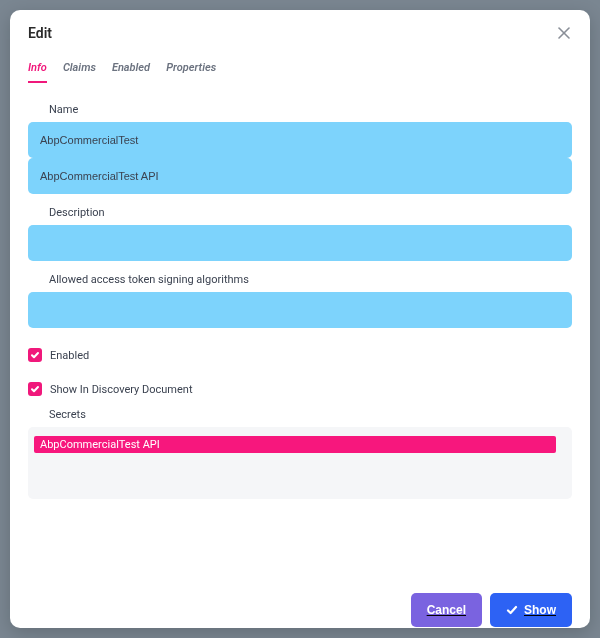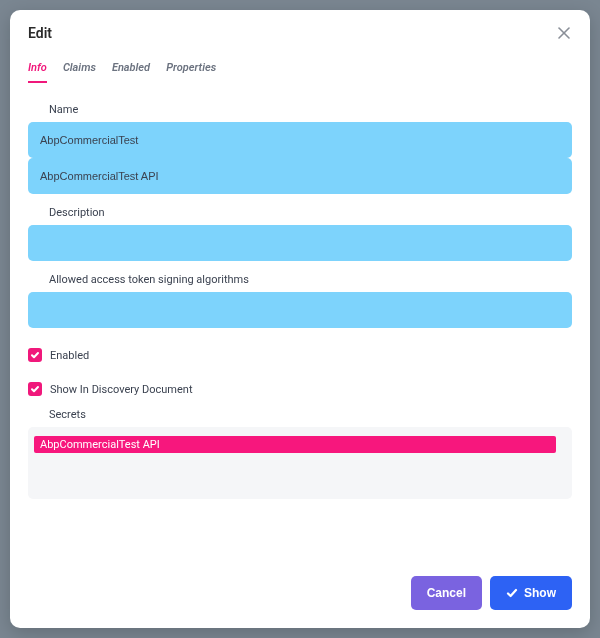--- a/index.html
+++ b/index.html
@@ -132,24 +132,25 @@
   }
   .scopes-scroll {
     position: absolute;
     right: 2px;
     top: 4px;
     bottom: 4px;
     width: 6px;
     background: transparent;
   }
   .modal-footer {
-    padding: 12px 18px 18px 18px;
+    padding: 12px 18px 1px 18px;
     display: flex;
     justify-content: flex-end;
     gap: 8px;
+    text-decoration: underline;
   }
   .btn {
     height: 34px;
     border: none;
     border-radius: 5px;
     font-size: 12px;
     font-weight: 600;
     padding: 0 16px;
     cursor: pointer;
     display: inline-flex;

